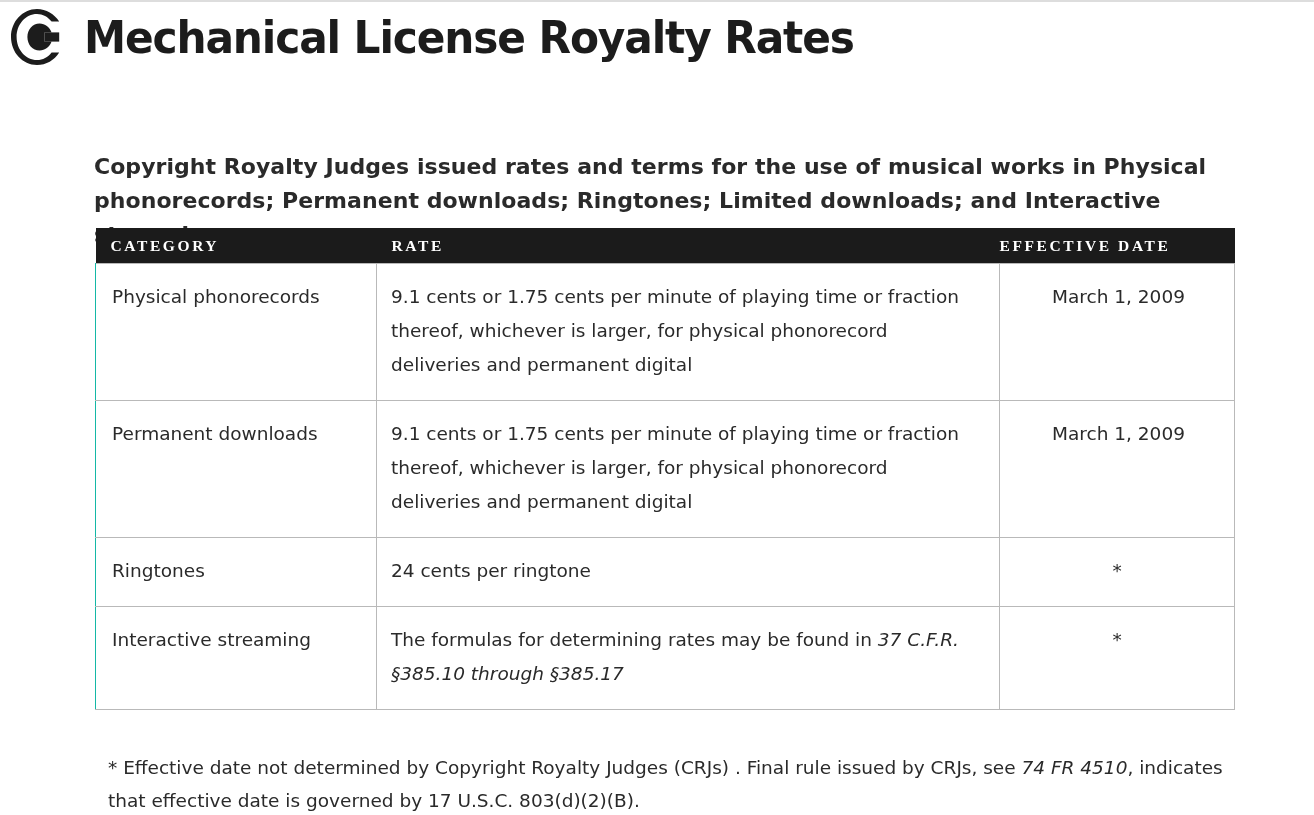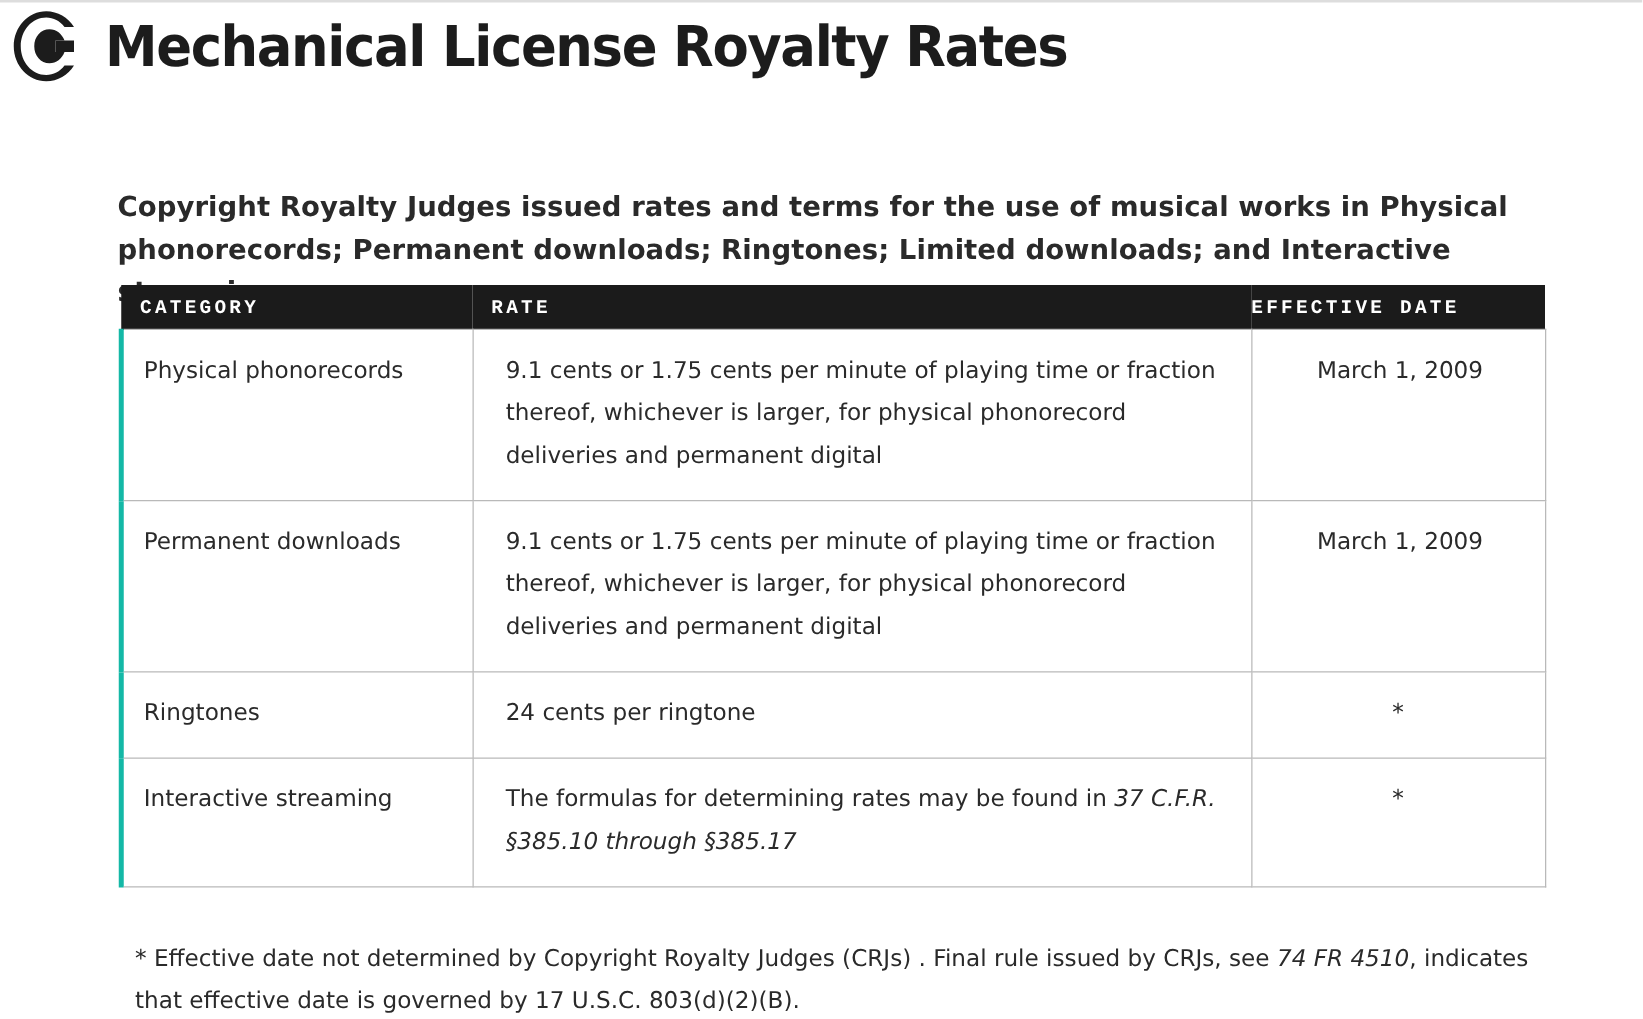--- a/index.html
+++ b/index.html
@@ -84,21 +84,21 @@
     font-size: 18.5px;
     color: #2a2a2a;
   }
   .rates-table col.c-category { width: 281px; }
   .rates-table col.c-rate     { width: 623px; }
   .rates-table col.c-date     { width: 235px; }
 
   .rates-table thead th {
     background: #1b1b1b;
     color: #ffffff;
-    font-family: Liberation Mono, monospace;
+    font-family: Liberation Serif, serif;
     font-weight: 700;
     font-size: 15.5px;
     letter-spacing: 2.6px;
     text-transform: uppercase;
     height: 35px;
     padding: 0 0 0 15px;
     text-align: left;
     vertical-align: middle;
     border: none;
   }
@@ -106,23 +106,23 @@
     text-align: left;
     padding: 0 14px 0 0;
   }
 
   .rates-table tbody td {
     border: 1px solid #b9b9b9;
     vertical-align: top;
     padding: 16px 14px 18px 15px;
     line-height: 34px;
   }
-  .rates-table tbody tr td:first-child { border-left: 4px solid #14b8a6; }
+  .rates-table tbody tr td:first-child { border-left: 1px solid #14b8a6; }
   .rates-table tbody td.cell-category { padding-left: 16px; }
-  .rates-table tbody td.cell-rate { padding-left: 26px; padding-right: 20px; }
+  .rates-table tbody td.cell-rate { padding-left: 14px; padding-right: 20px; }
   .rates-table tbody td.cell-date { padding-left: 17px; text-align: center; }
   .rates-table tbody td.cell-date.is-star {
     text-align: center;
     padding-left: 14px;
   }
   .rate-ital { font-style: italic; }
 
   
   .footnote {
     position: absolute;

